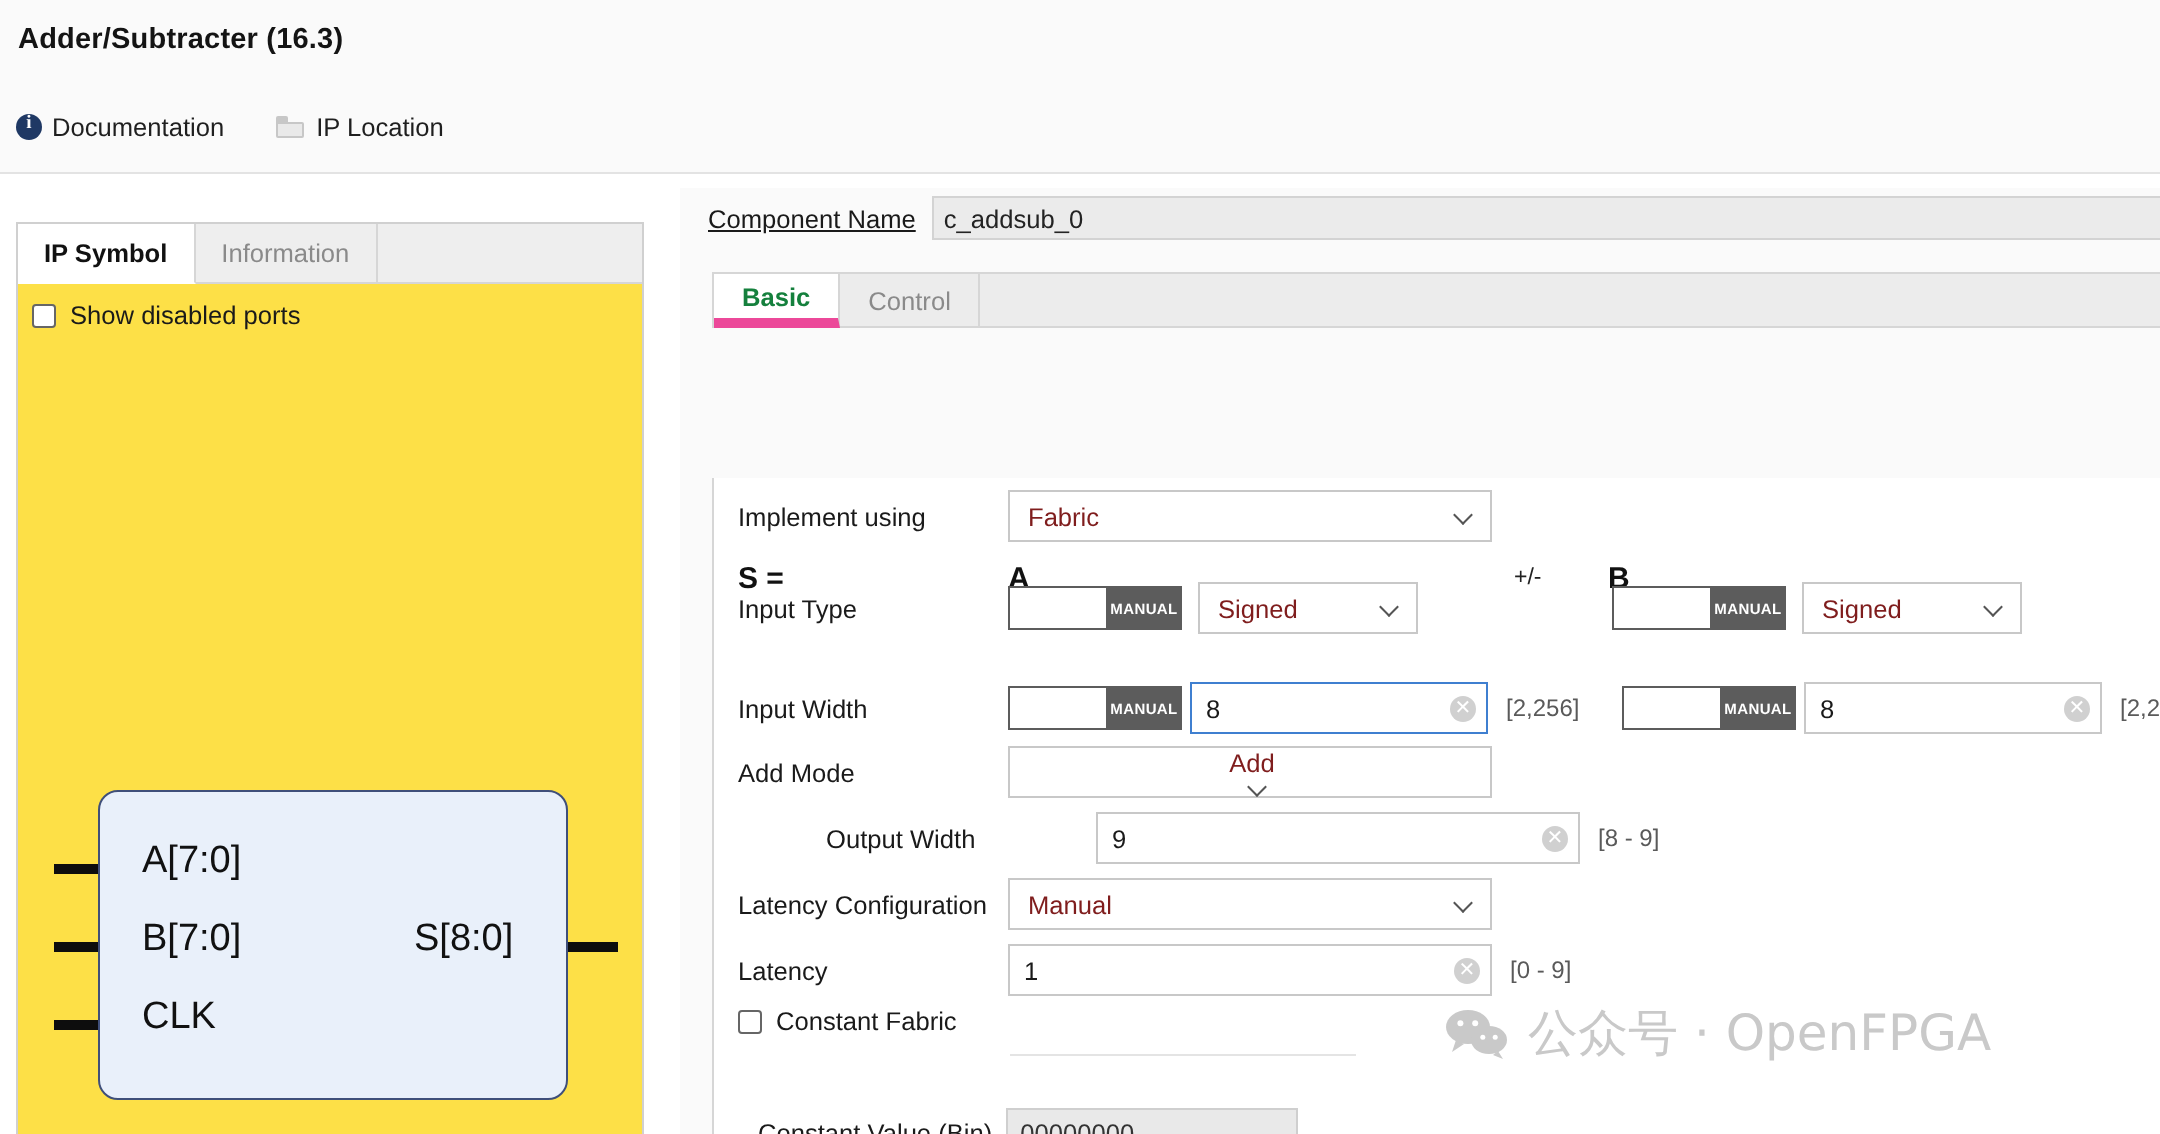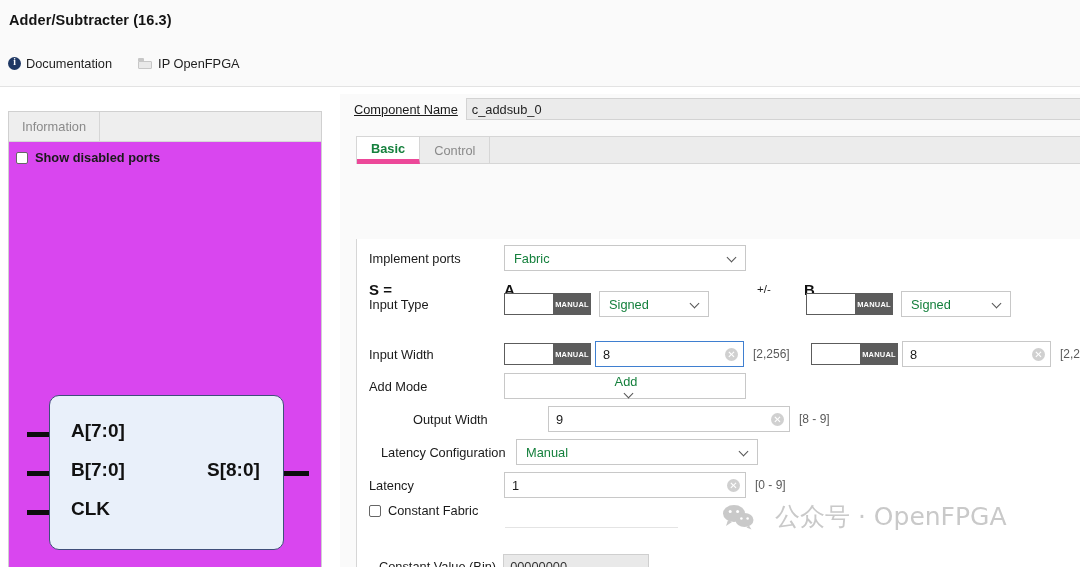--- a/index.html
+++ b/index.html
@@ -128,22 +128,21 @@
   .lp-tab.active {
     background: #ffffff;
     color: #111111;
     font-weight: bold;
     border-bottom: 1px solid #ffffff;
     margin-bottom: -1px;
   }
   .lp-body {
     position: relative;
     height: calc(100% - 30px);
-    background: #d946ef;
-    font-weight: bold;
+    background: #fde047;
   }
   .chk-row {
     display: flex;
     align-items: center;
     gap: 7px;
     padding: 8px 0 0 7px;
   }
   .chkbox {
     width: 12px; height: 12px;
     border: 1px solid #666;
@@ -264,21 +263,21 @@
   .dd {
     height: 26px;
     background: #ffffff;
     border: 1px solid #c8c8c8;
     box-sizing: border-box;
     display: flex;
     align-items: center;
     justify-content: space-between;
     padding: 0 7px 0 9px;
     font-size: 12.8px;
-    color: #15803d;
+    color: #7f1d1d;
     cursor: default;
   }
   .chev {
     width: 10px; height: 10px;
     position: relative;
     flex: 0 0 auto;
     margin-left: 8px;
   }
   .chev::before {
     content: "";
@@ -386,21 +385,21 @@
     font-size: 12.8px;
     color: #333;
   }
 
   
   .watermark {
     position: absolute;
     left: 722px; top: 500px;
     display: flex;
     align-items: center;
-    gap: 19px;
+    gap: 8px;
     opacity: 1;
     pointer-events: none;
   }
   .wm-logo { position: relative; width: 34px; height: 26px; flex: 0 0 auto; }
   .wm-text {
     font-size: 25px;
     color: #c9c9c9;
     white-space: nowrap;
     font-family: "DejaVu Sans", sans-serif;
   }
@@ -412,26 +411,29 @@
   <span class="title-text">Adder/Subtracter (16.3)</span>
 </div>
 
 <div class="toolbar">
   <div class="tb-item">
     <span class="icon-info">i</span>
     <span class="tb-label">Documentation</span>
   </div>
   <div class="tb-item">
     <span class="icon-folder"></span>
-    <span class="tb-label">IP OpenFPGA</span>
+    <span class="tb-label">IP Location</span>
   </div>
 </div>
 
 <div class="left-panel">
   <div class="lp-tabstrip">
+    <div class="lp-tab active">
+      <span>IP Symbol</span>
+    </div>
     <div class="lp-tab">
       <span>Information</span>
     </div>
   </div>
   <div class="lp-body">
     <div class="chk-row">
       <span class="chkbox"></span>
       <span class="chk-label">Show disabled ports</span>
     </div>
 
@@ -465,21 +467,21 @@
       <span>Basic</span>
     </div>
     <div class="rp-tab">
       <span>Control</span>
     </div>
   </div>
 
   <div class="form-area">
 
     <div class="frow" style="left:12px; top:6px;">
-      <span class="flabel" style="width:135px;">Implement ports</span>
+      <span class="flabel" style="width:135px;">Implement using</span>
       <div class="dd" style="width:242px;">
         <span>Fabric</span>
         <span class="chev"></span>
       </div>
     </div>
 
     <div class="frow" style="left:12px; top:37px;">
       <span class="hdr" style="width:135px;">S =</span>
       <span class="hdr" style="width:253px;">A</span>
       <span class="op" style="width:47px;">+/-</span>
@@ -538,21 +540,21 @@
 
     <div class="frow" style="left:12px; top:167px;margin-left:44px;">
       <span class="flabel" style="width:135px;">Output Width</span>
       <div class="tinput" style="width:242px;">
         <span class="val">9</span>
         <span class="clear-x">✕</span>
       </div>
       <span class="hint" style="margin-left:9px;">[8 - 9]</span>
     </div>
 
-    <div class="frow" style="left:12px; top:200px;margin-left:12px;">
+    <div class="frow" style="left:12px; top:200px;">
       <span class="flabel" style="width:135px;">Latency Configuration</span>
       <div class="dd" style="width:242px;">
         <span>Manual</span>
         <span class="chev"></span>
       </div>
     </div>
 
     <div class="frow" style="left:12px; top:233px;">
       <span class="flabel" style="width:135px;">Latency</span>
       <div class="tinput" style="width:242px;">

